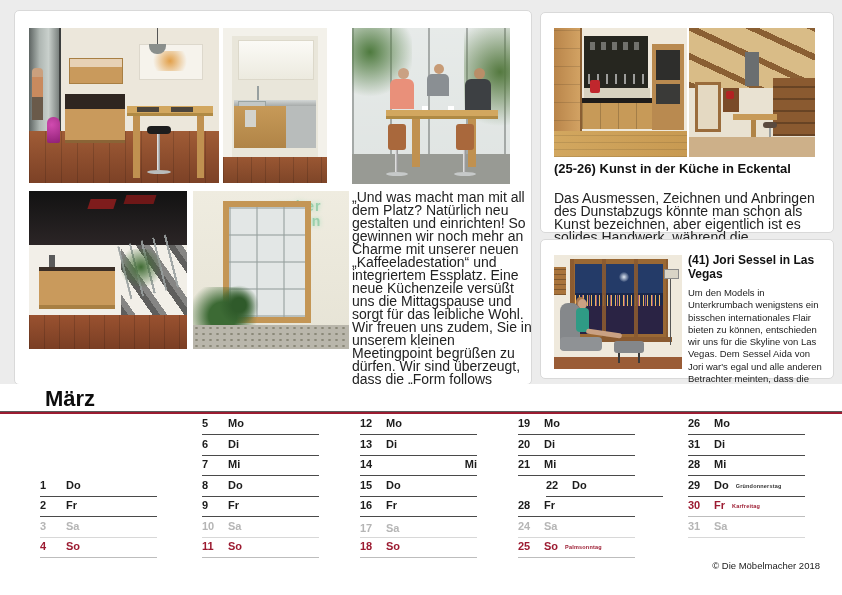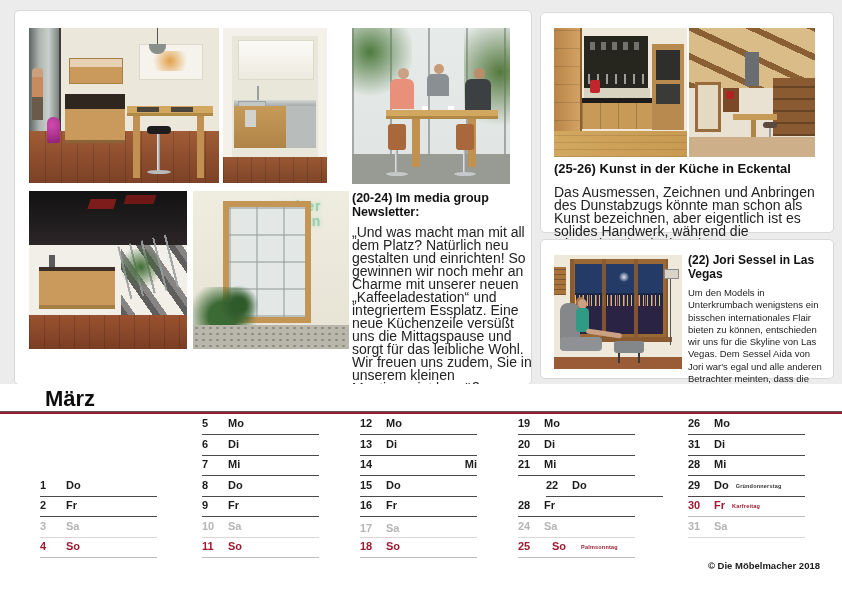--- a/index.html
+++ b/index.html
@@ -142,39 +142,39 @@
   #p8 .lamp{left:116px;top:20px;width:1px;height:70px;background:#555;}
   #p8 .lamph{left:110px;top:14px;width:13px;height:8px;background:#d9d4c6;border:1px solid #8a8a8a;}
   #p8 .floor{left:0;bottom:0;width:100%;height:12px;background:#9a5c36;}
 
   
   .h-card{font-weight:bold;font-size:12px;line-height:14px;color:#111;}
   .b-card{font-size:14px;line-height:13px;color:#222;}
   #nl-text{position:absolute;left:337px;top:180px;width:180px;}
   #nl-text .h-card{margin-bottom:7px;font-size:12.5px;}
   #ek-text{position:absolute;left:13px;top:149px;width:268px;}
-  #ek-text .h-card{margin-bottom:10px;font-size:13px;}
+  #ek-text .h-card{margin-bottom:16px;font-size:13px;}
   #lv-text{position:absolute;left:147px;top:13px;width:138px;}
   #lv-text .h-card{margin-bottom:6px;}
   #lv-text .b-card{font-size:9.5px;line-height:12.3px;}
 
   
   #band{position:absolute;left:0;top:384px;width:842px;height:211px;background:#fff;}
   #month{position:absolute;left:45px;top:2px;font-size:22px;font-weight:bold;color:#0d0d0d;}
   #rule{position:absolute;left:0;top:27px;width:842px;height:3px;background:linear-gradient(#5a5a5a 0 34%,#9b1c31 34% 100%);}
   .cal-col{position:absolute;top:33px;width:117px;height:146px;}
   #col0{left:40px;} #col1{left:202px;} #col2{left:360px;} #col3{left:518px;text-decoration:underline;} #col4{left:688px;}
   .dayrow{position:absolute;left:0;width:100%;height:17px;border-bottom:1px solid #4a4a4a;display:flex;align-items:baseline;font-size:11px;font-weight:bold;color:#1c1c1c;}
   .dayrow .dnum{display:inline-block;width:26px;}
   .dayrow .dnote{font-size:5.5px;margin-left:7px;letter-spacing:.2px;position:relative;top:-1px;}
   .dayrow.sat{color:#b5b5b5;border-bottom-color:#d8d8d8;}
   .dayrow.sun{color:#9c1b31;border-bottom-color:#bdbdbd;}
   .dnote.nred{color:#9c1b31;}
   .dnote.nblack{color:#333;}
-  #copyright{position:absolute;right:22px;top:176px;font-size:9.5px;color:#1a1a1a;font-weight:bold;}
+  #copyright{position:absolute;right:22px;top:176px;font-size:9.5px;color:#1a1a1a;}
 </style>
 </head>
 <body>
 
 <div class="card" id="card-left">
 
   <div class="photo" id="p1">
     <div class="glassdoor"></div>
     <div class="person"></div>
     <div class="floor"></div>
@@ -251,21 +251,20 @@
     </div>
     <div class="cab">
       <div class="panes"></div>
     </div>
     <div class="plant"></div>
     <div class="plant2"></div>
     <div class="floor"></div>
   </div>
 
   <div id="nl-text">
-    <div class="h-card">(20-24) Im media group Newsletter:</div>
     <div class="b-card">„Und was macht man mit all dem Platz? Natürlich neu gestalten und einrichten! So gewinnen wir noch mehr an Charme mit unserer neuen „Kaffeeladestation“ und integriertem Essplatz. Eine neue Küchenzeile versüßt uns die Mittagspause und sorgt für das leibliche Wohl. Wir freuen uns zudem, Sie in unserem kleinen Meetingpoint begrüßen zu dürfen. Wir sind überzeugt, dass die „Form follows Function“ Ihnen ein noch besseres Erlebnis im Hause FELDMANN bietet.“</div>
   </div>
 </div>
 
 <div class="card" id="card-eckental">
   <div class="photo" id="p6">
     <div class="door"></div>
     <div class="board">
         <i></i>
         <b></b>
@@ -315,21 +314,21 @@
     <div class="chairback"></div>
     <div class="chairseat"></div>
     <div class="ottoman"></div>
     <div class="oleg"></div>
     <div class="oleg2"></div>
     <div class="head"></div>
     <div class="dress"></div>
     <div class="legs"></div>
   </div>
   <div id="lv-text">
-    <div class="h-card">(22) Jori Sessel in Las Vegas</div>
+    <div class="h-card">(41) Jori Sessel in Las Vegas</div>
     <div class="b-card">Um den Models in Unterkrumbach wenigstens ein bisschen internationales Flair bieten zu können, entschieden wir uns für die Skyline von Las Vegas. Dem Sessel Aida von Jori war's egal und alle anderen Betrachter meinten, dass die Originalaussicht viel attraktiver sei – was meinen Sie?</div>
   </div>
 </div>
 
 <div id="band">
   <div id="month">März</div>
   <div id="rule"></div>
   <div class="cal-col" id="col0">
       <div class="dayrow" style="top: 61.5px;">
         <span class="dnum">1</span>
@@ -426,21 +425,21 @@
         <span class="dabbr">Do</span>
       </div>
       <div class="dayrow" style="top: 82px;">
         <span class="dnum">28</span>
         <span class="dabbr">Fr</span>
       </div>
       <div class="dayrow sat" style="top: 102.5px;">
         <span class="dnum">24</span>
         <span class="dabbr">Sa</span>
       </div>
-      <div class="dayrow sun" style="top: 123px; gap: 8px;">
+      <div class="dayrow sun" style="top: 123px;">
         <span class="dnum">25</span>
         <span class="dabbr">So</span>
         <span class="dnote nred">Palmsonntag</span>
       </div>
     </div>
   <div class="cal-col" id="col4">
       <div class="dayrow" style="top: 0px;">
         <span class="dnum">26</span>
         <span class="dabbr">Mo</span>
       </div>

